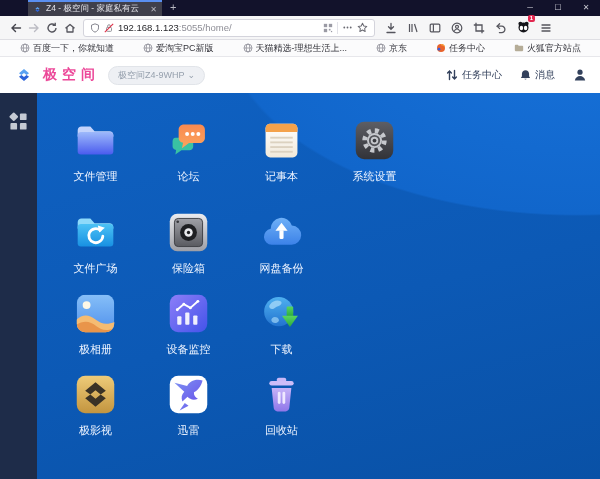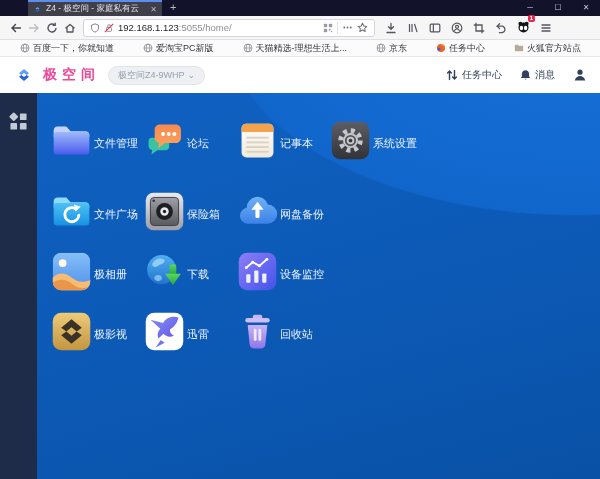--- a/index.html
+++ b/index.html
@@ -42,21 +42,21 @@
   .content { height:386px; display:flex; }
   .sidebar { width:37px; background:#1e2c49; display:flex; justify-content:center; padding-top:19px; }
   .main { flex:1;
     background:
       radial-gradient(120% 95% at 96% -18%, #1772da 0%, #1166cb 52%, rgba(17,102,203,0) 52.5%),
       linear-gradient(165deg, #0f61c2 0%, #0c59b5 55%, #0951a6 100%);
     padding-left:12px; }
   .row { display:flex; }
   .row-1 { margin-top:25px; margin-bottom:26px; }
   .row-mid { margin-bottom:15px; }
-  .tile { width:93px; display:flex; flex-direction:row; align-items:center; cursor:pointer; }
+  .tile { width:93px; display:flex; flex-direction:column; align-items:center; cursor:pointer; }
   .app-label { margin-top:6px; font-size:11px; color:#eef4ff; }
 </style>
 </head>
 <body>
 
 <div class="tabbar">
   <div class="tab">
     <svg width="9" height="9" viewBox="0 0 48 48">
       <path d="M13 20 L24 11 L35 20 L29.5 24 L24 19.5 L18.5 24 Z" fill="#5aa2f2"></path>
       <path d="M35 28 L24 37 L13 28 L18.5 24 L24 28.5 L29.5 24 Z" fill="#2b62d9"></path>
@@ -399,57 +399,57 @@
             <circle cx="14.5" cy="15" r="4.2" fill="#fff8e6"></circle>
             <path d="M2 32c8-7.5 14-7.5 22-1.5 8 6 14 6 26 0v18H2z" fill="#f5bc72"></path>
             <path d="M2 37c9-6 16-5 23 .6 7 5.4 13 5.4 25-.6v12H2z" fill="#e9954a"></path>
           </g>
         </svg>
         <div class="app-label">极相册</div>
       </div>
       <div class="tile">
         <svg width="45" height="45" viewBox="0 0 48 48">
           <defs>
-            <linearGradient id="g-dl" x1="0" y1="0" x2="0" y2="1">
-                <stop offset="0" stop-color="#4fb0f0"></stop>
-                <stop offset="1" stop-color="#2273cf"></stop>
-              </linearGradient>
-            <linearGradient id="g-dg" x1="0" y1="0" x2="0" y2="1">
-                <stop offset="0" stop-color="#58d65e"></stop>
-                <stop offset="1" stop-color="#2aa83e"></stop>
-              </linearGradient>
-          </defs>
-          <circle cx="21" cy="22" r="15.5" fill="url(#g-dl)"></circle>
-          <path d="M12 14c3-4 8-5 11-3 2 1.2 1 4-2 5-4 1.2-5 4-8 3-2-.8-3-3-1-5z" fill="#9ed3f7" opacity="0.85"></path>
-          <path d="M14 29c2-2 6-1.2 7 1 1 2-1 4-4 4s-5-3-3-5z" fill="#9ed3f7" opacity="0.7"></path>
-          <rect x="29.5" y="16.5" width="7" height="11" rx="1.2" fill="url(#g-dg)"></rect>
-          <path d="M24.5 26.5h17L33 38.5z" fill="url(#g-dg)"></path>
-        </svg>
-        <div class="app-label">下载</div>
-      </div>
-      <div class="tile">
-        <svg width="45" height="45" viewBox="0 0 48 48">
-          <defs>
               <linearGradient id="g-dm" x1="0" y1="0" x2="1" y2="1">
                 <stop offset="0" stop-color="#8d7ef8"></stop>
                 <stop offset="1" stop-color="#4353ea"></stop>
               </linearGradient>
             </defs>
           <rect x="4" y="4" width="40" height="40" rx="9" fill="url(#g-dm)"></rect>
           <rect x="12" y="27" width="4.5" height="9" rx="1" fill="#fff" opacity="0.9"></rect>
           <rect x="20.5" y="23" width="4.5" height="13" rx="1" fill="#fff" opacity="0.9"></rect>
           <rect x="29" y="26" width="4.5" height="10" rx="1" fill="#fff" opacity="0.9"></rect>
           <polyline points="12,20 19,14 26,18 34,11" stroke="#fff" stroke-width="2" fill="none"></polyline>
           <circle cx="12" cy="20" r="1.5" fill="#fff"></circle>
             <circle cx="19" cy="14" r="1.5" fill="#fff"></circle>
             <circle cx="26" cy="18" r="1.5" fill="#fff"></circle>
             <circle cx="34" cy="11" r="1.5" fill="#fff"></circle>
         </svg>
         <div class="app-label">设备监控</div>
       </div>
+      <div class="tile">
+        <svg width="45" height="45" viewBox="0 0 48 48">
+          <defs>
+            <linearGradient id="g-dl" x1="0" y1="0" x2="0" y2="1">
+                <stop offset="0" stop-color="#4fb0f0"></stop>
+                <stop offset="1" stop-color="#2273cf"></stop>
+              </linearGradient>
+            <linearGradient id="g-dg" x1="0" y1="0" x2="0" y2="1">
+                <stop offset="0" stop-color="#58d65e"></stop>
+                <stop offset="1" stop-color="#2aa83e"></stop>
+              </linearGradient>
+          </defs>
+          <circle cx="21" cy="22" r="15.5" fill="url(#g-dl)"></circle>
+          <path d="M12 14c3-4 8-5 11-3 2 1.2 1 4-2 5-4 1.2-5 4-8 3-2-.8-3-3-1-5z" fill="#9ed3f7" opacity="0.85"></path>
+          <path d="M14 29c2-2 6-1.2 7 1 1 2-1 4-4 4s-5-3-3-5z" fill="#9ed3f7" opacity="0.7"></path>
+          <rect x="29.5" y="16.5" width="7" height="11" rx="1.2" fill="url(#g-dg)"></rect>
+          <path d="M24.5 26.5h17L33 38.5z" fill="url(#g-dg)"></path>
+        </svg>
+        <div class="app-label">下载</div>
+      </div>
     </div>
 
     <div class="row row-mid">
       <div class="tile">
         <svg width="45" height="45" viewBox="0 0 48 48">
           <defs>
               <linearGradient id="g-mv" x1="0" y1="0" x2="0" y2="1">
                 <stop offset="0" stop-color="#eecb79"></stop>
                 <stop offset="1" stop-color="#c3953f"></stop>
               </linearGradient>

